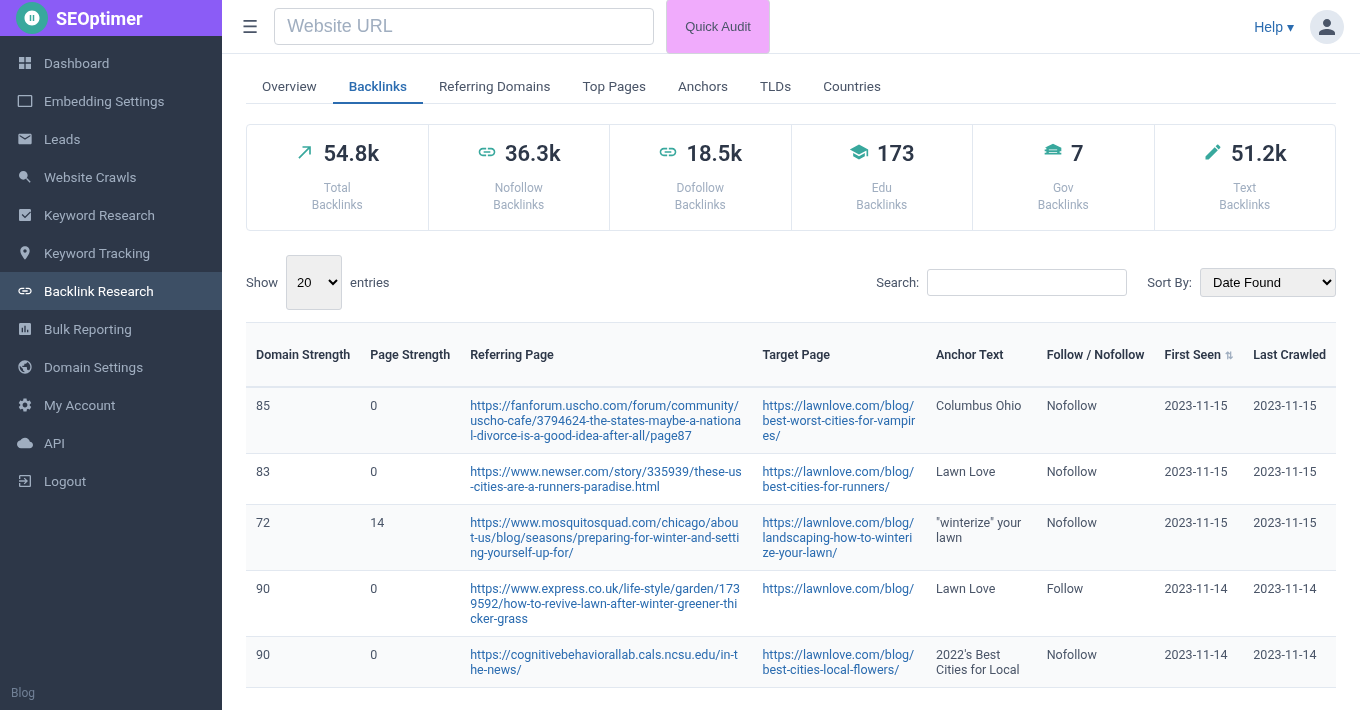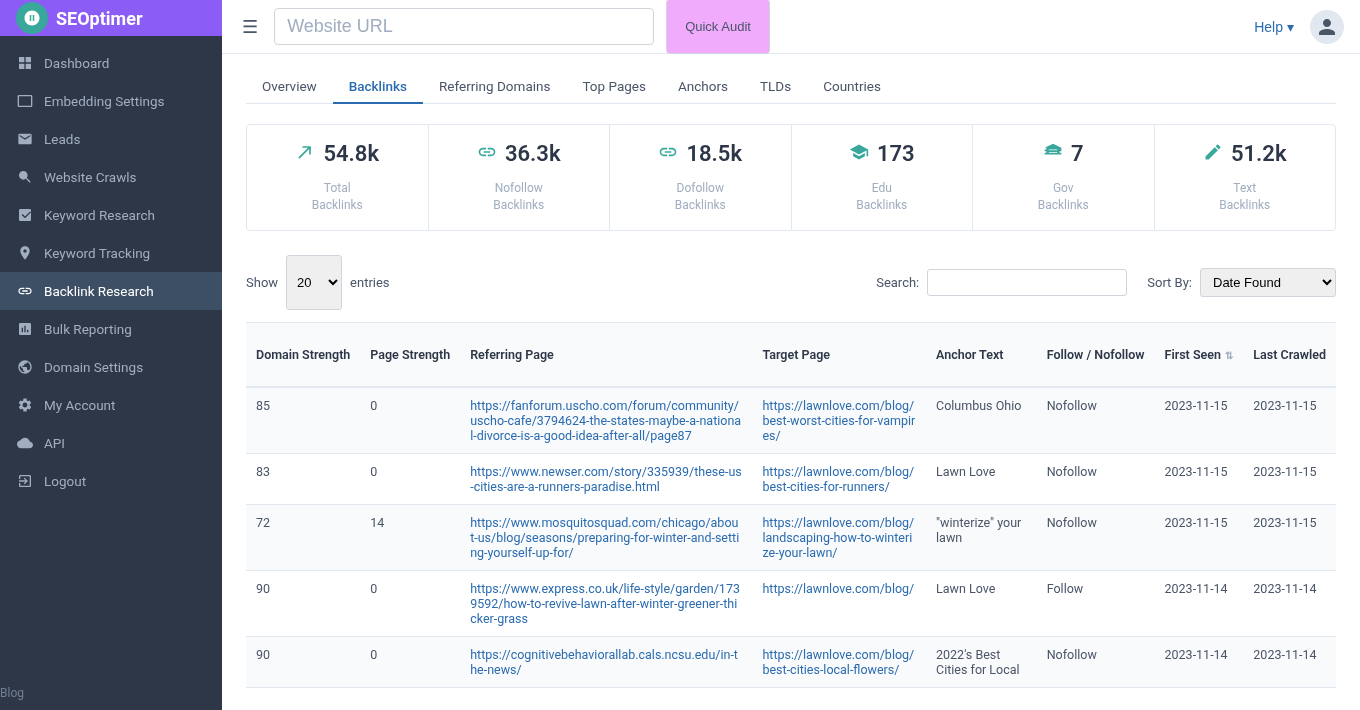--- a/index.html
+++ b/index.html
@@ -61,21 +61,21 @@
     .sidebar-item-icon {
       width: 18px;
       height: 18px;
       display: flex;
       align-items: center;
       justify-content: center;
       flex-shrink: 0;
       font-size: 14px;
     }
     .sidebar-blog {
-      padding: 10px 0;
+      padding: 10px 11px;
       color: #718096;
       font-size: 12px;
     }
 
     
     .main {
       flex: 1;
       display: flex;
       flex-direction: column;
       overflow: hidden;

